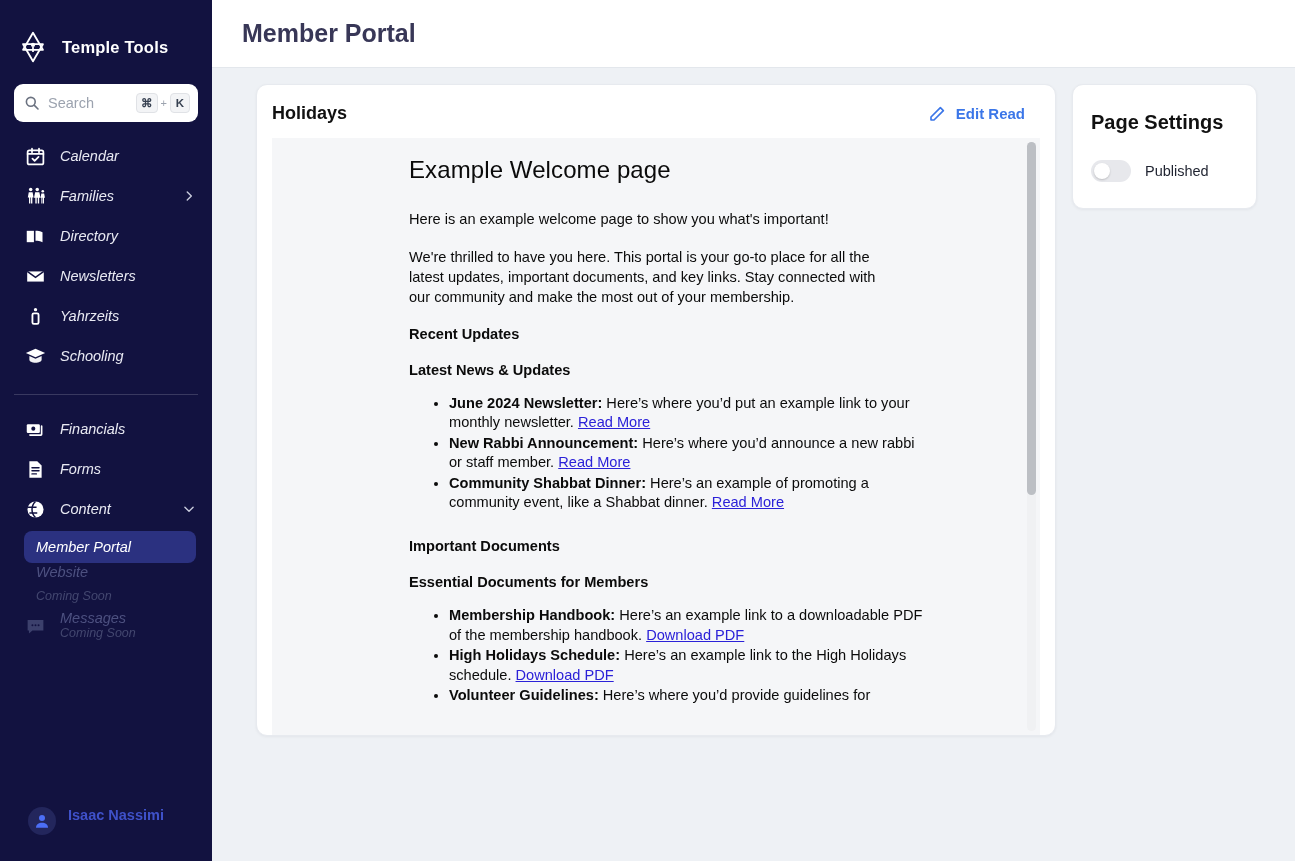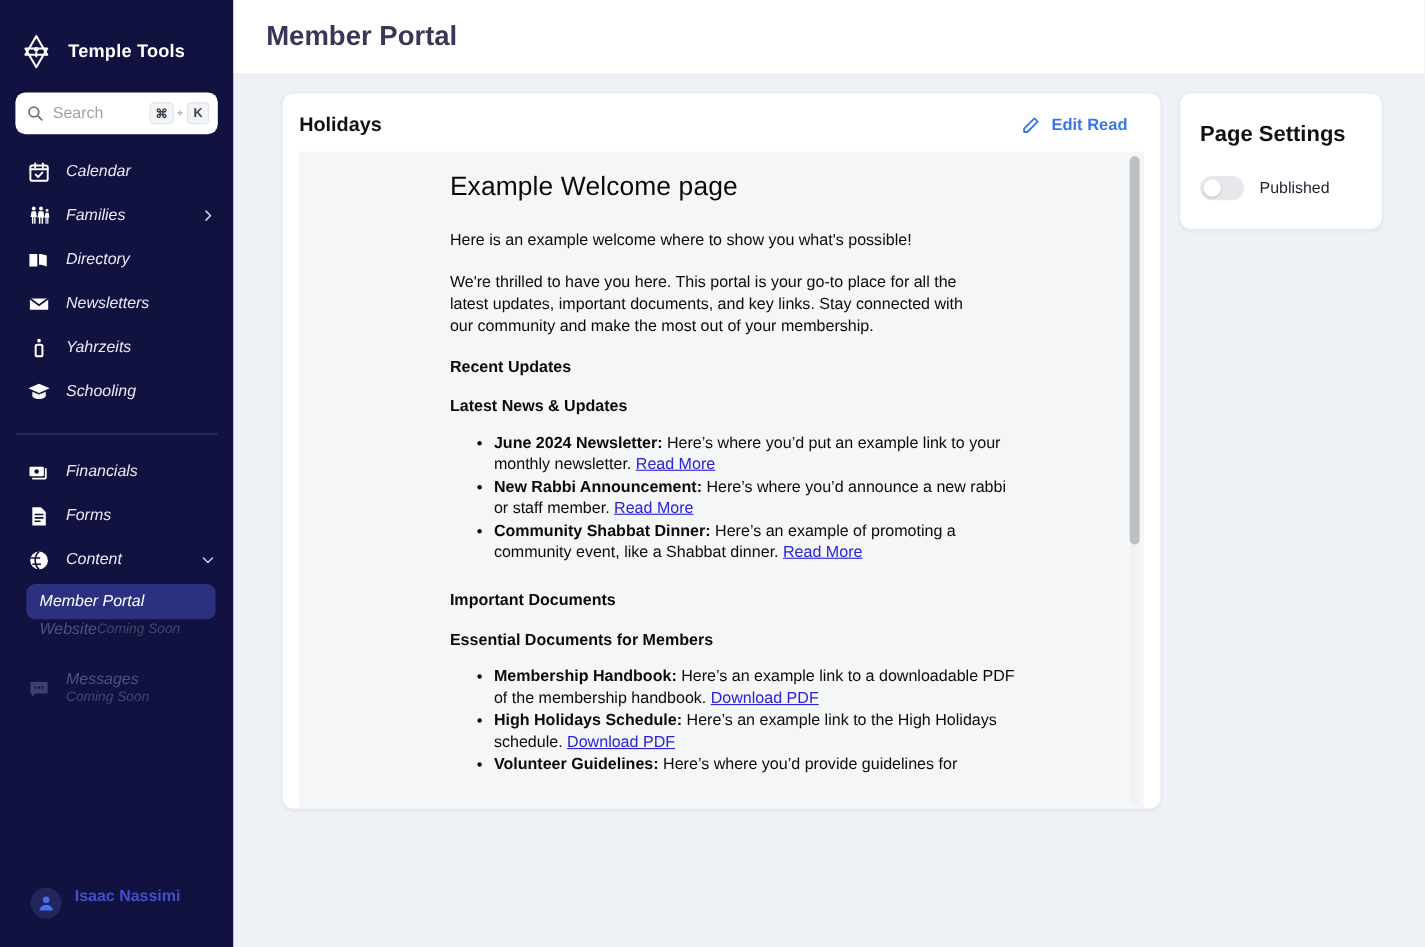--- a/index.html
+++ b/index.html
@@ -74,22 +74,22 @@
   .subnav { padding-left: 0; }
   .sub-item {
     margin: 2px 16px 2px 24px; height: 32px;
     display: flex; align-items: center;
     padding: 0 12px; border-radius: 8px;
     color: #d6d8e8; font-size: 14.5px; cursor: pointer;
   }
   .sub-item.active { background: #2b3180; color: #ffffff; }
   .sub-item.disabled {
     color: #4d5180; cursor: default;
-    flex-direction: row; align-items: flex-start;
-    justify-content: flex-start; height: 38px; line-height: 1.08;
+    flex-direction: column; align-items: flex-start;
+    justify-content: space-between; height: 38px; line-height: 1.08;
   }
   .coming-soon { font-size: 12.5px; color: #43476f; }
 
   .nav-item.disabled { color: #4d5180; cursor: default; height: 42px; }
   .nav-item.disabled .nav-icon { color: #3c406c; }
   .nav-stack { display: flex; flex-direction: column; line-height: 1.1; }
   .nav-stack .coming-soon { font-size: 12.5px; color: #43476f; }
 
   .sidebar-spacer { flex: 1 1 auto; }
   .user-row {
@@ -399,21 +399,21 @@
               </svg>
             </span>
             <span>Edit Read</span>
           </span>
         </div>
 
         <div class="preview-pane">
           <article class="preview-doc">
 
             <h2 class="doc-h1">Example Welcome page</h2>
-            <p class="doc-p">Here is an example welcome where to show you what's possible!</p>
+            <p class="doc-p">Here is an example welcome page to show you what's important!</p>
             <p class="doc-p">We're thrilled to have you here. This portal is your go-to place for all the latest updates, important documents, and key links. Stay connected with our community and make the most out of your membership.</p>
 
             <h3 class="doc-h3">Recent Updates</h3>
             <h3 class="doc-h3 tight">Latest News &amp; Updates</h3>
 
             <ul class="doc-list">
               <li>
                 <b>June 2024 Newsletter:</b><span> Here’s where you’d put an example link to your monthly newsletter. </span><a class="doc-link">Read More</a>
               </li>
               <li>

